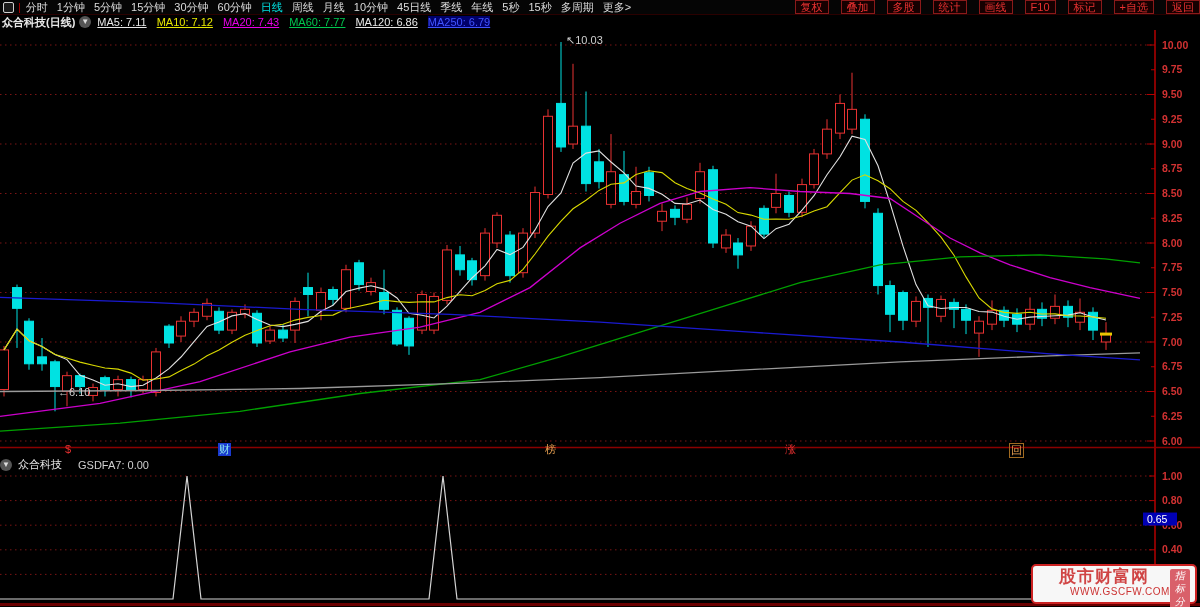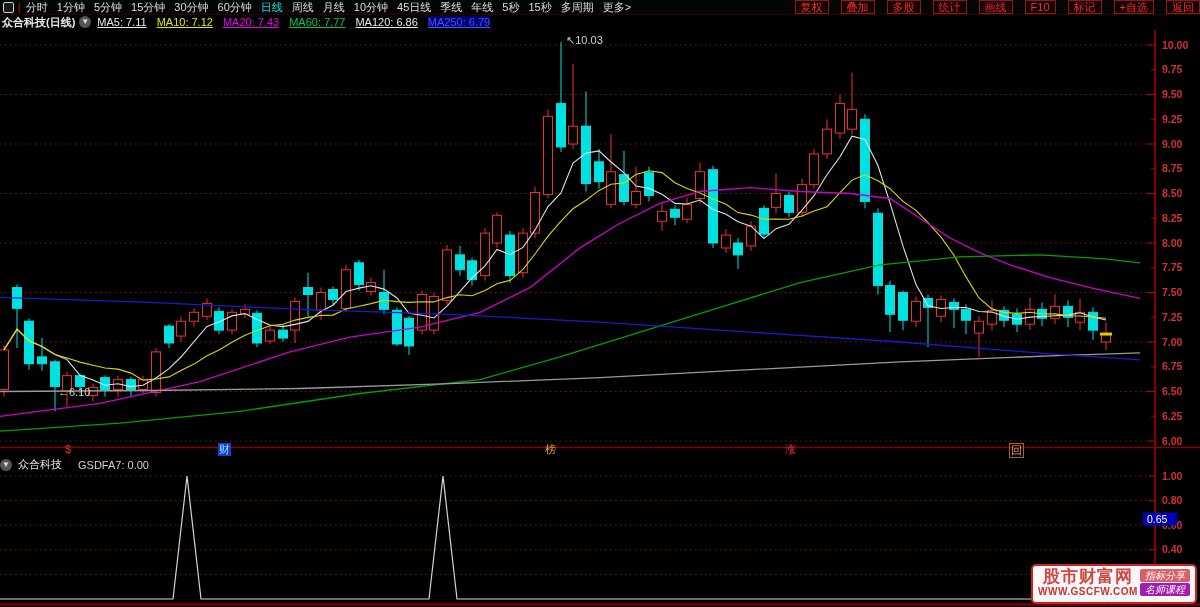--- a/index.html
+++ b/index.html
@@ -28,21 +28,21 @@
   .tl-marker{position:absolute;top:443px;z-index:3;font-size:11px;line-height:13px;padding:0 1px;}
   
   #p2head{position:absolute;left:0;top:458px;height:13px;display:flex;align-items:center;z-index:3;
           font-size:11px;color:#e8e8e8;}
   #p2value{color:#cfcfcf;margin-left:16px;}
   
   #wm{position:absolute;right:3px;bottom:3px;width:166px;height:40px;background:#f7f7f7;border:2px solid #cc2222;
       border-radius:5px;z-index:5;display:flex;align-items:flex-start;justify-content:space-between;padding:2px 5px;box-sizing:border-box;}
   #wm-left{display:flex;flex-direction:column;align-items:center;}
   #wm-title{color:#d04545;font-size:17px;font-weight:bold;letter-spacing:1px;line-height:18px;}
-  #wm-url{color:#cc3333;font-size:10px;font-weight:bold;letter-spacing:.5px;}
+  #wm-url{color:#cc3333;font-size:10px;font-weight:normal;letter-spacing:.5px;margin-left:32px;}
   .wm-tag{display:block;color:#fff;font-size:10px;padding:0 5px;border-radius:2px;margin:1px 0;line-height:13px;font-style:italic;}
 </style>
 </head>
 <body>
 
 <div id="app">
 
   <svg id="cv" width="1200" height="607" viewBox="0 0 1200 607">
       <line x1="0" y1="441" x2="1153" y2="441" stroke="#7a1414" stroke-width="1" stroke-dasharray="1.5 3.5"></line>
       <line x1="0" y1="391.5" x2="1153" y2="391.5" stroke="#7a1414" stroke-width="1" stroke-dasharray="1.5 3.5"></line>

